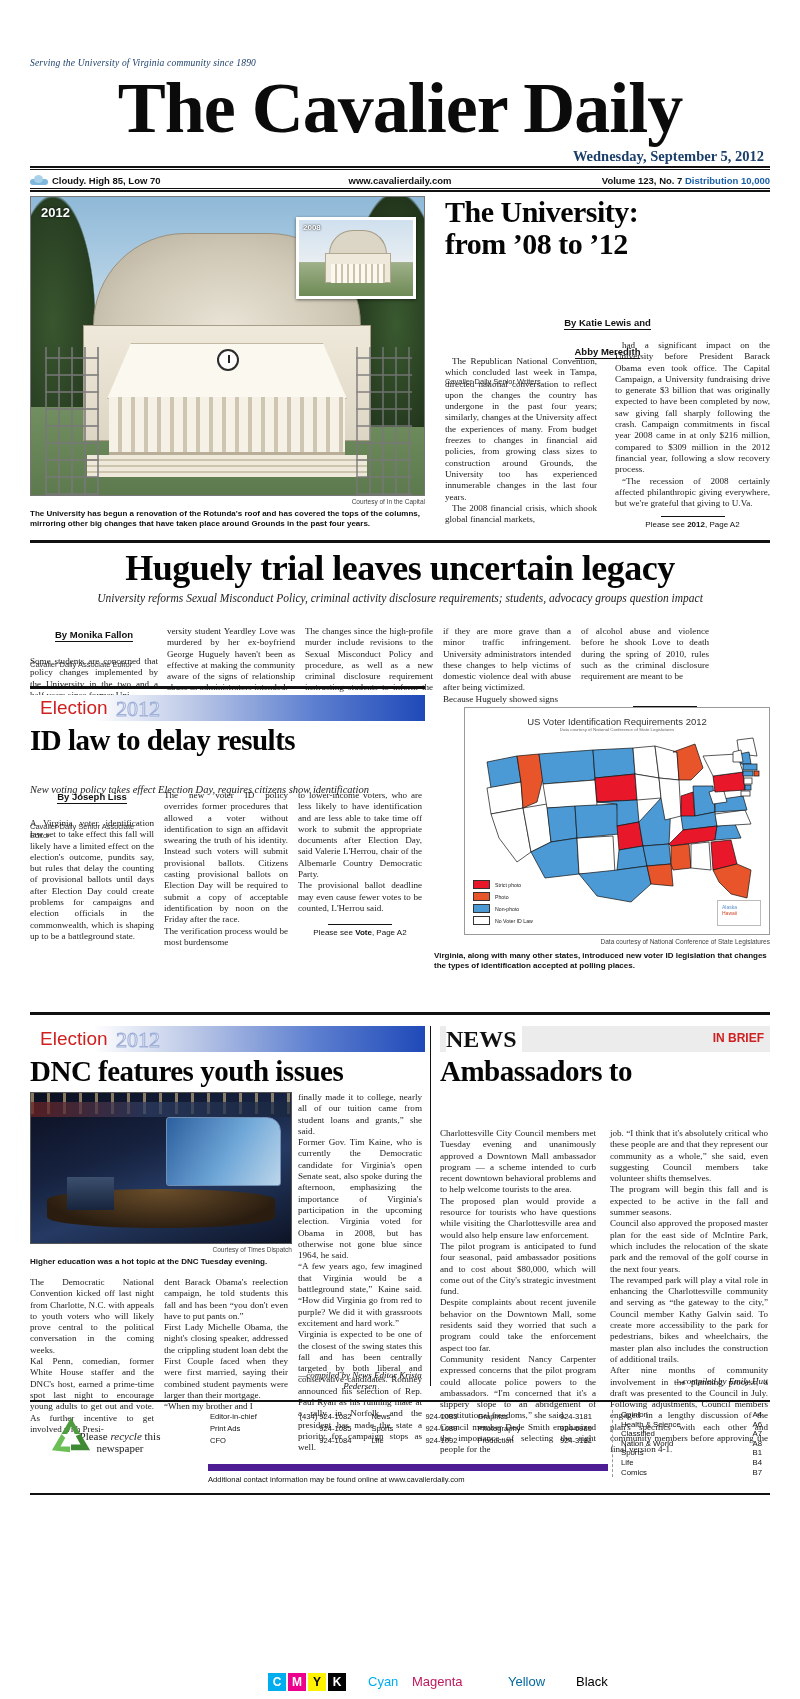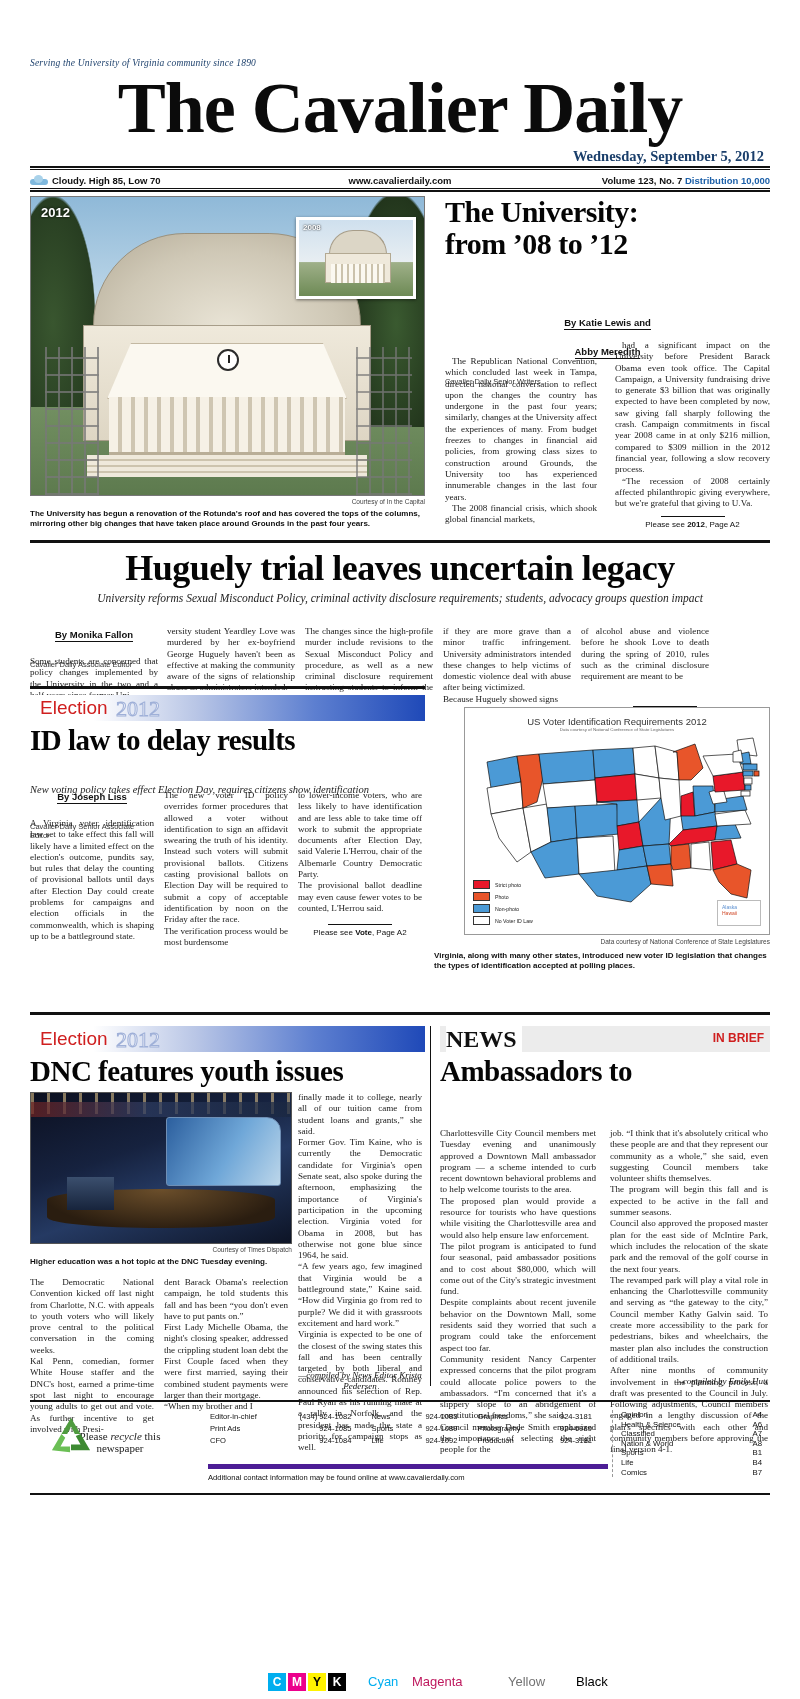--- a/index.html
+++ b/index.html
@@ -149,21 +149,21 @@
   .footbox { position:absolute; left:30px; top:1400px; width:740px; height:95px;
     border-top:2px solid #111; border-bottom:2px solid #111; }
   .recycle { position:absolute; left:10px; top:14px; width:160px; text-align:center;
     font-family:"Liberation Serif",serif; font-size:11px; color:#222; }
   .recycle .tri { position:absolute; left:8px; top:-2px; width:46px; height:42px; }
   .ftable { position:absolute; left:178px; top:8px; width:390px;
     font-family:"Liberation Sans",sans-serif; font-size:7.6px; color:#111; }
   .ftable td { padding:0 4px 1px 0; white-space:nowrap; }
   .ftable .num { text-align:right; }
   .fnote { position:absolute; left:178px; top:62px; width:400px;
-    font-family:"Liberation Sans",sans-serif; font-size:7.6px; border-top:5px solid #4c1d95; padding-top:4px; }
+    font-family:"Liberation Sans",sans-serif; font-size:7.6px; border-top:7px solid #4c1d95; padding-top:4px; }
   .idx { position:absolute; right:8px; top:8px; width:150px;
     font-family:"Liberation Sans",sans-serif; font-size:7.8px; border-left:1px dashed #999; padding-left:8px; }
   .idx .r { display:flex; justify-content:space-between; line-height:9.6px; }
 
   
   .colorbar { position:absolute; left:0; bottom:6px; width:800px; height:20px; }
   .cbox { position:absolute; top:0; width:18px; height:18px;
     font-family:"Liberation Sans",sans-serif; font-weight:bold; font-size:12px;
     color:#fff; text-align:center; line-height:18px; }
   .cbw { position:absolute; top:1px; font-family:"Liberation Sans",sans-serif; font-size:13px; }
@@ -486,17 +486,17 @@
     </div>
   </div>
 
   <div class="colorbar">
     <span class="cbox" style="left:268px; background:#00aeef;">C</span>
     <span class="cbox" style="left:288px; background:#ec008c;">M</span>
     <span class="cbox" style="left:308px; background:#fff200; color:#000;">Y</span>
     <span class="cbox" style="left:328px; background:#000000;">K</span>
     <span class="cbw" style="left:368px; color:#00aeef;">Cyan</span>
     <span class="cbw" style="left:412px; color:#be185d;">Magenta</span>
-    <span class="cbw" style="left:508px; color:#737373;">Yellow</span>
+    <span class="cbw" style="left:508px; color:#0369a1;">Yellow</span>
     <span class="cbw" style="left:576px; color:#000;">Black</span>
   </div>
 
 </div>
 
 </body></html>

